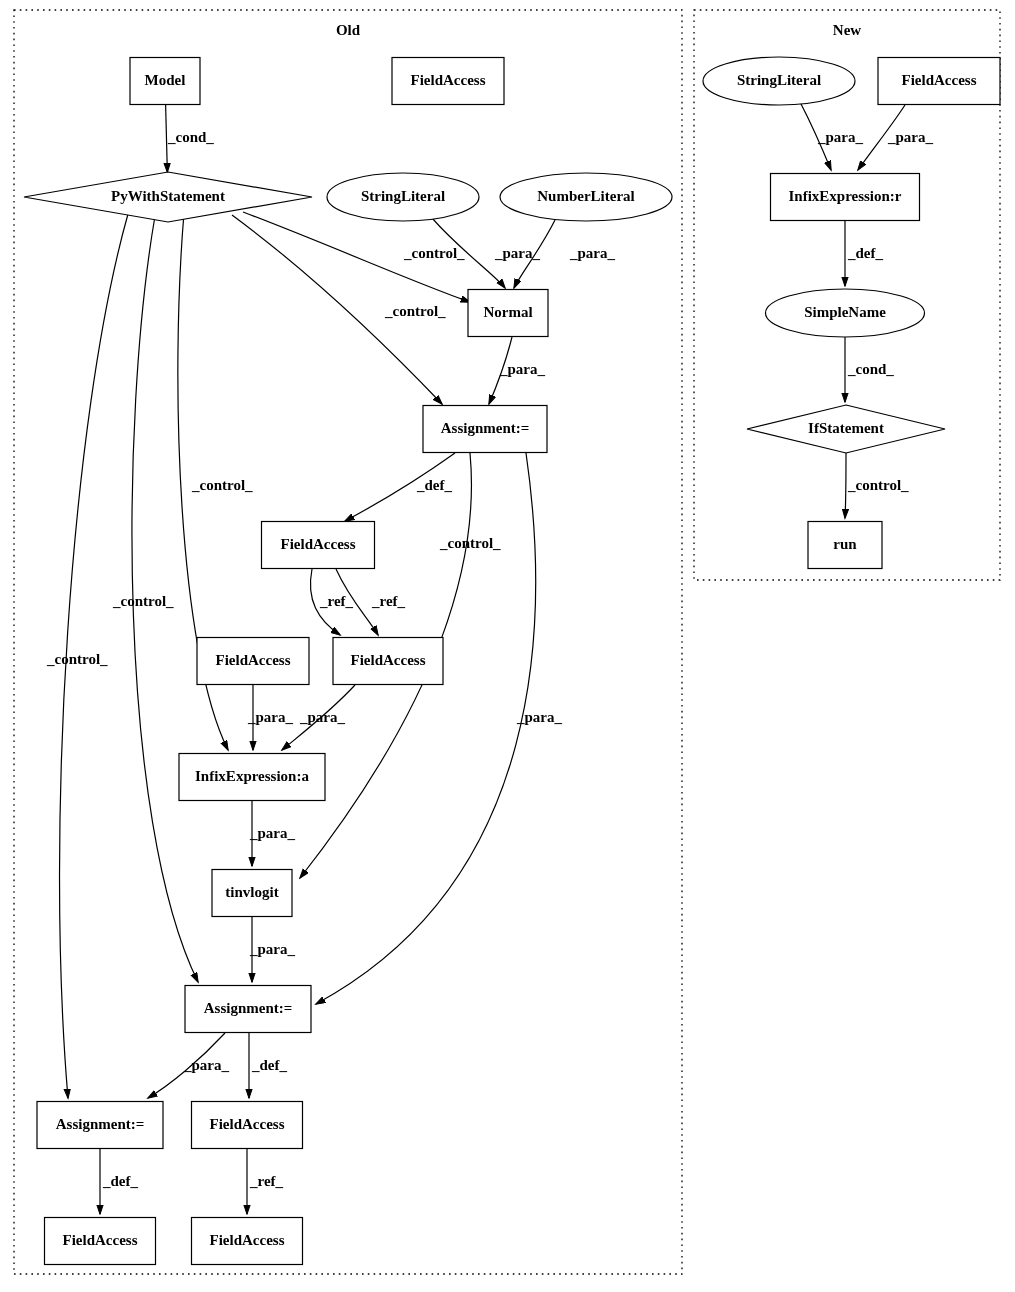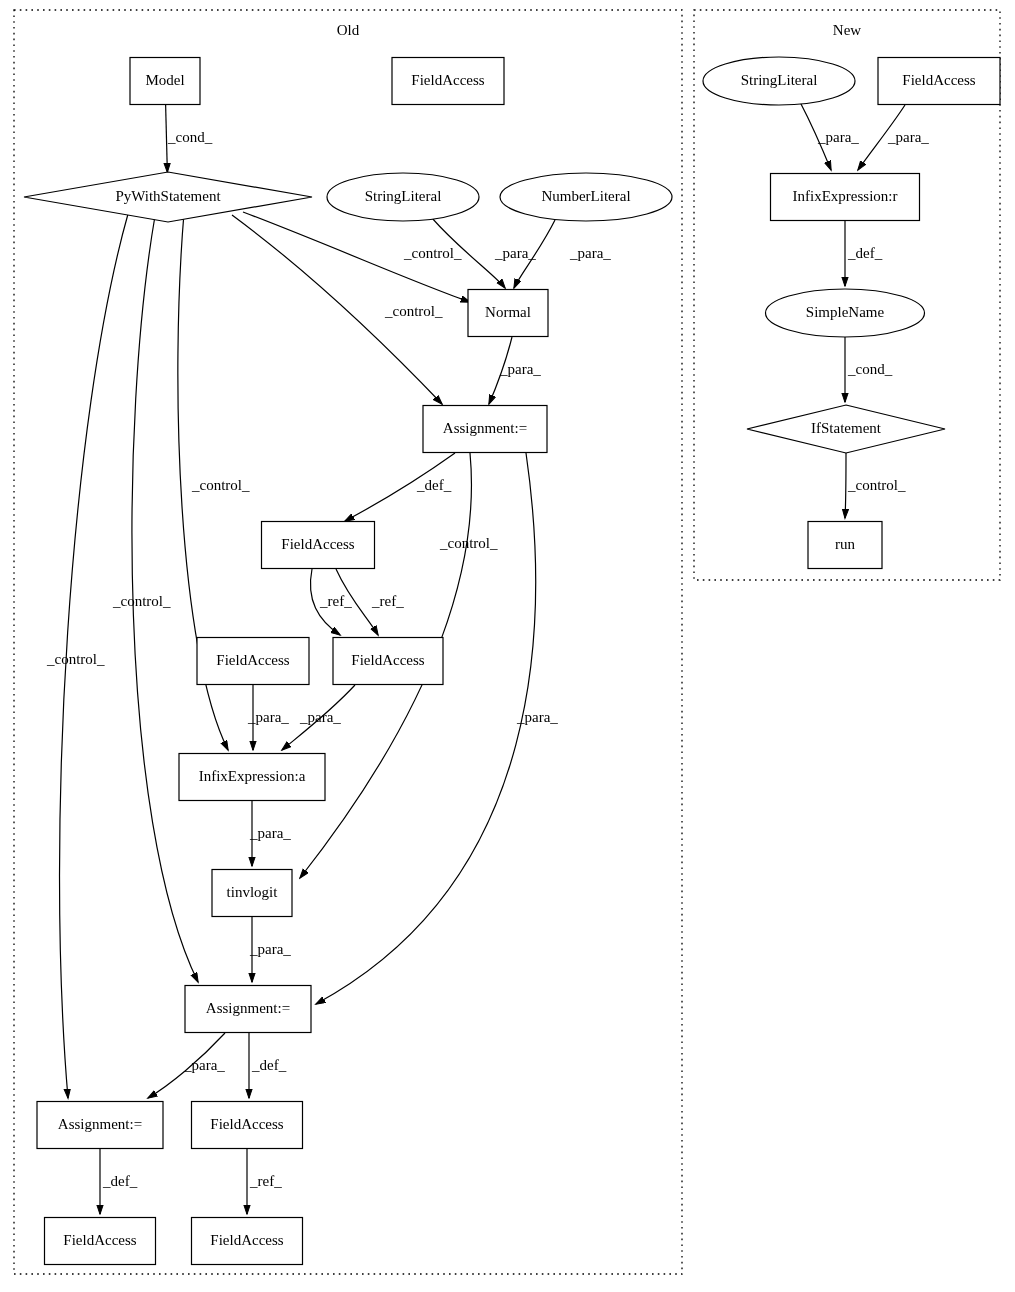--- a/index.html
+++ b/index.html
@@ -1,17 +1,17 @@
 <!DOCTYPE html>
 <html><head>
 <meta charset="utf-8">
 <style>
   html,body{margin:0;padding:0;background:#ffffff;}
   #stage{position:relative;width:1015px;height:1292px;background:#ffffff;
-         font-family:"Liberation Serif","DejaVu Serif",serif;overflow:hidden;}
+         font-family:"Liberation Serif","DejaVu Serif",serif;overflow:hidden;font-weight:bold;}
   svg#graph{position:absolute;left:0;top:0;width:1015px;height:1292px;}
   .nodelabel{font-family:"Liberation Serif","DejaVu Serif",serif;font-size:15px;fill:#000;
              text-anchor:middle;dominant-baseline:middle;}
   .edgelabel{font-family:"Liberation Serif","DejaVu Serif",serif;font-size:15px;fill:#000;
              text-anchor:start;dominant-baseline:middle;}
   .clusterlabel{font-family:"Liberation Serif","DejaVu Serif",serif;font-size:15px;fill:#000;
              text-anchor:middle;dominant-baseline:middle;}
   .shape{fill:#ffffff;stroke:#000000;stroke-width:1.2;}
   .cluster{fill:none;stroke:#000000;stroke-width:1.3;stroke-dasharray:1.6 4.2;}
   .edge{fill:none;stroke:#000000;stroke-width:1.2;}

